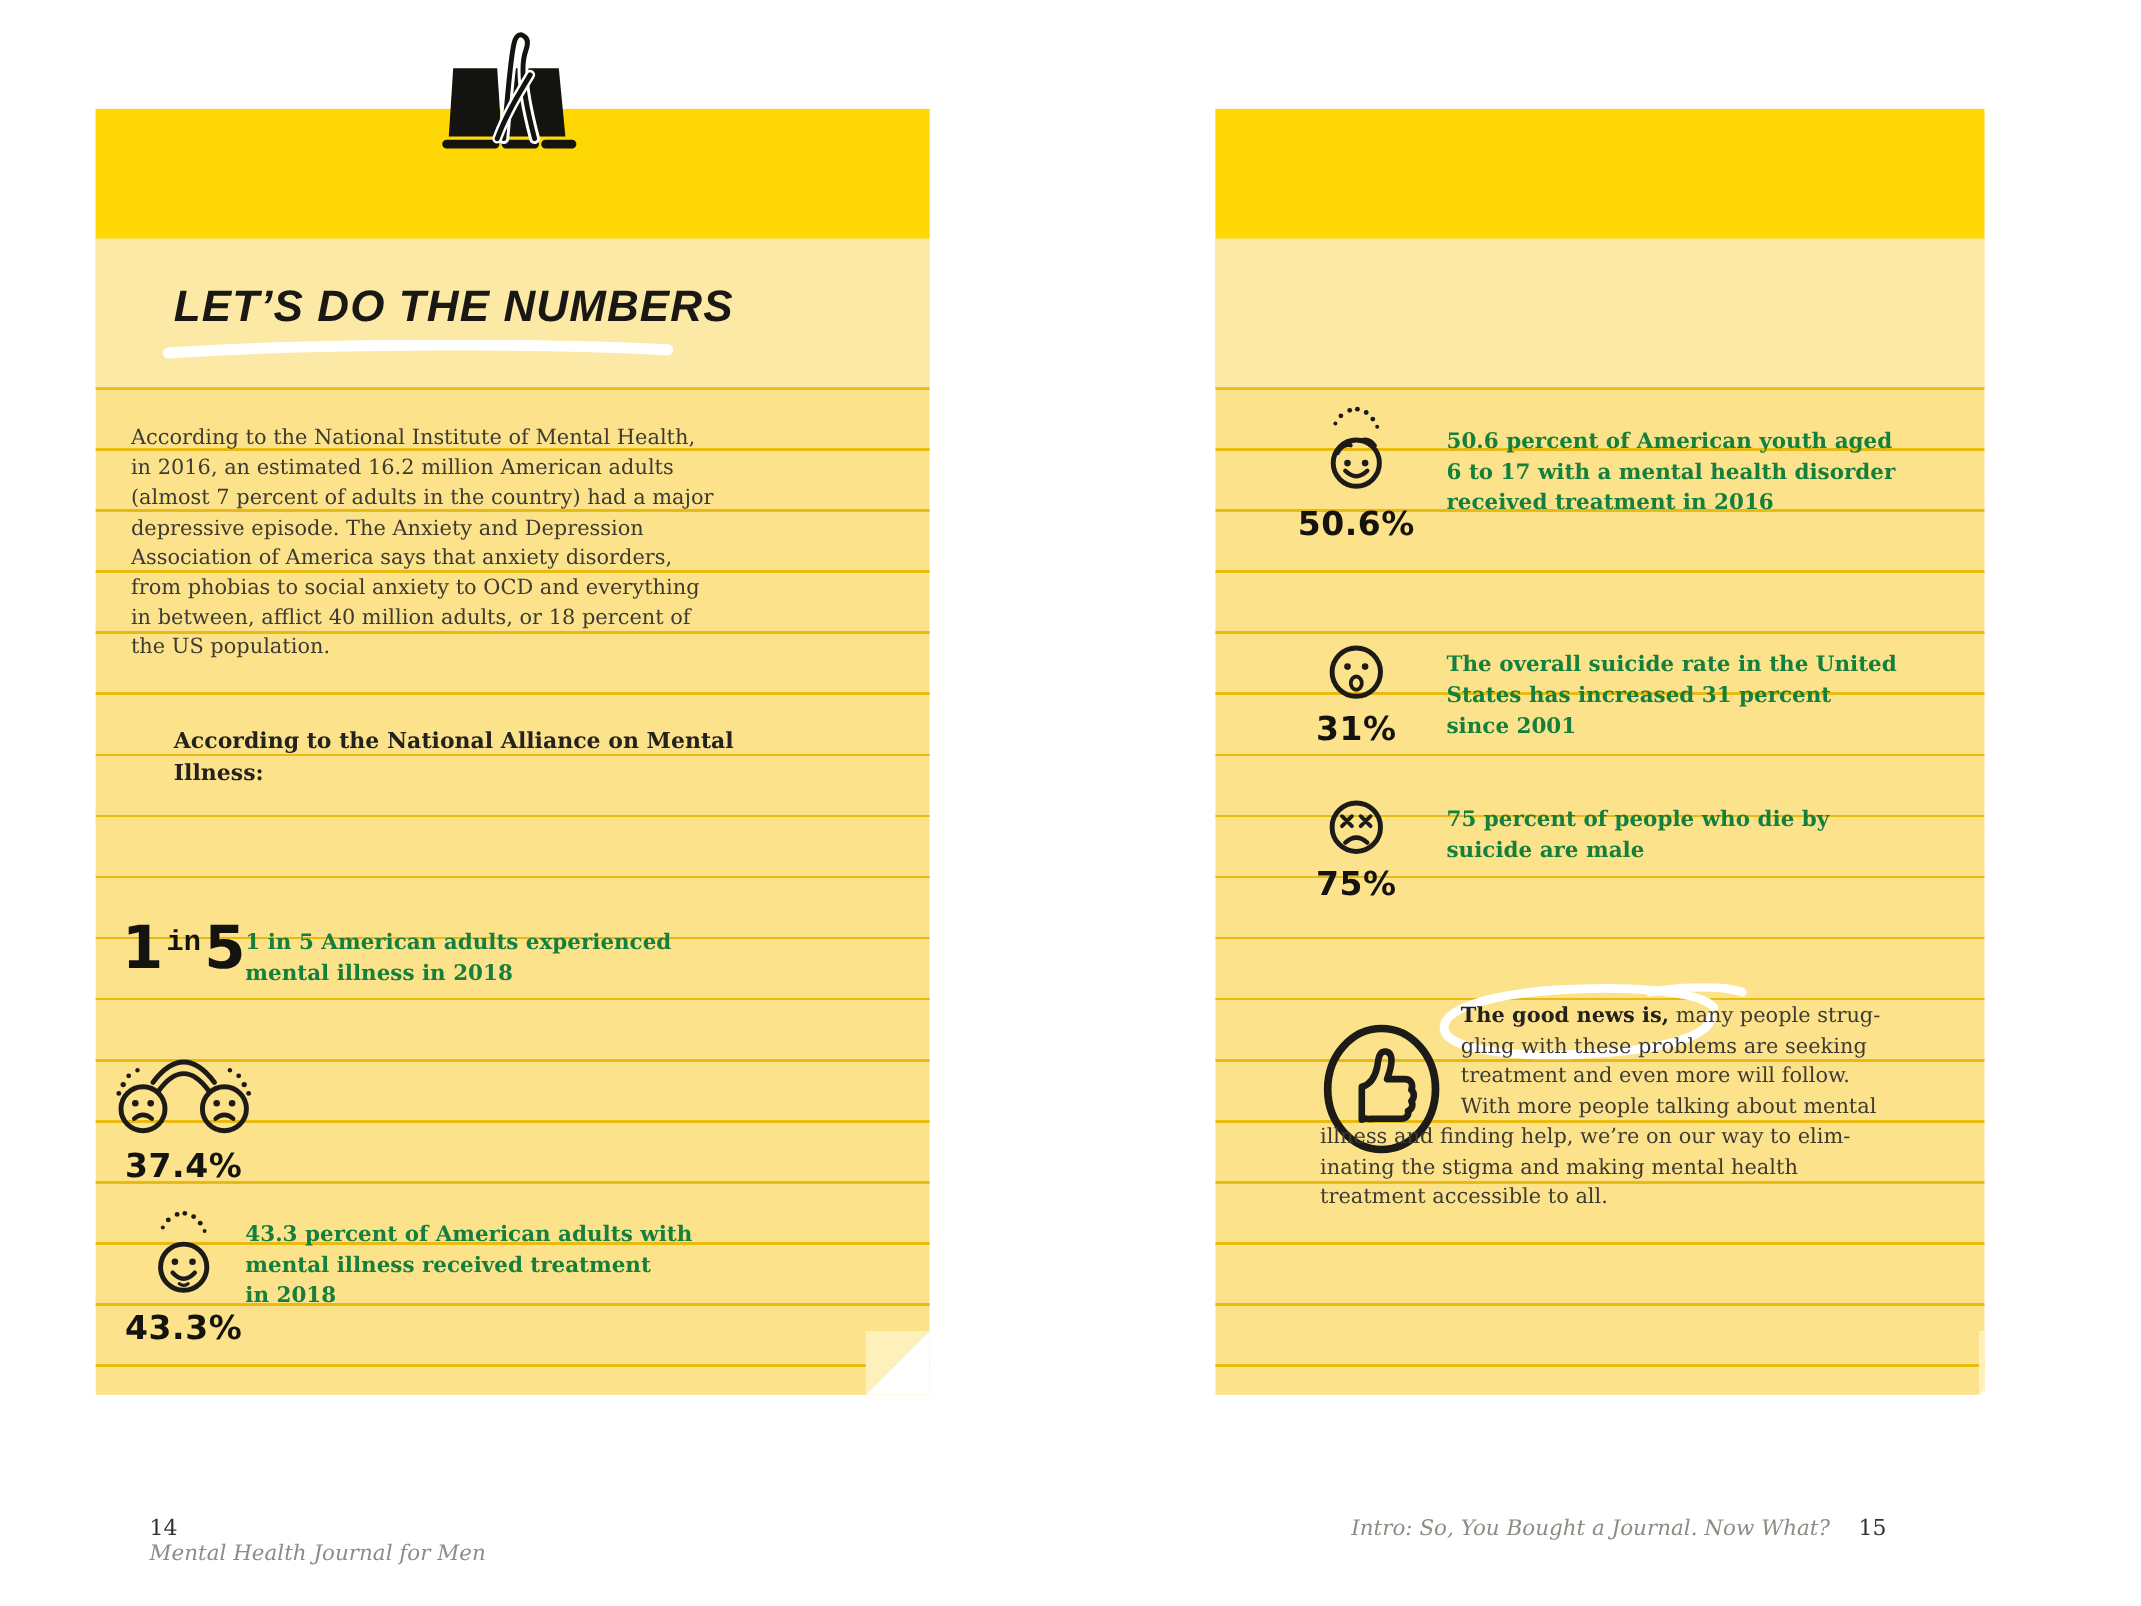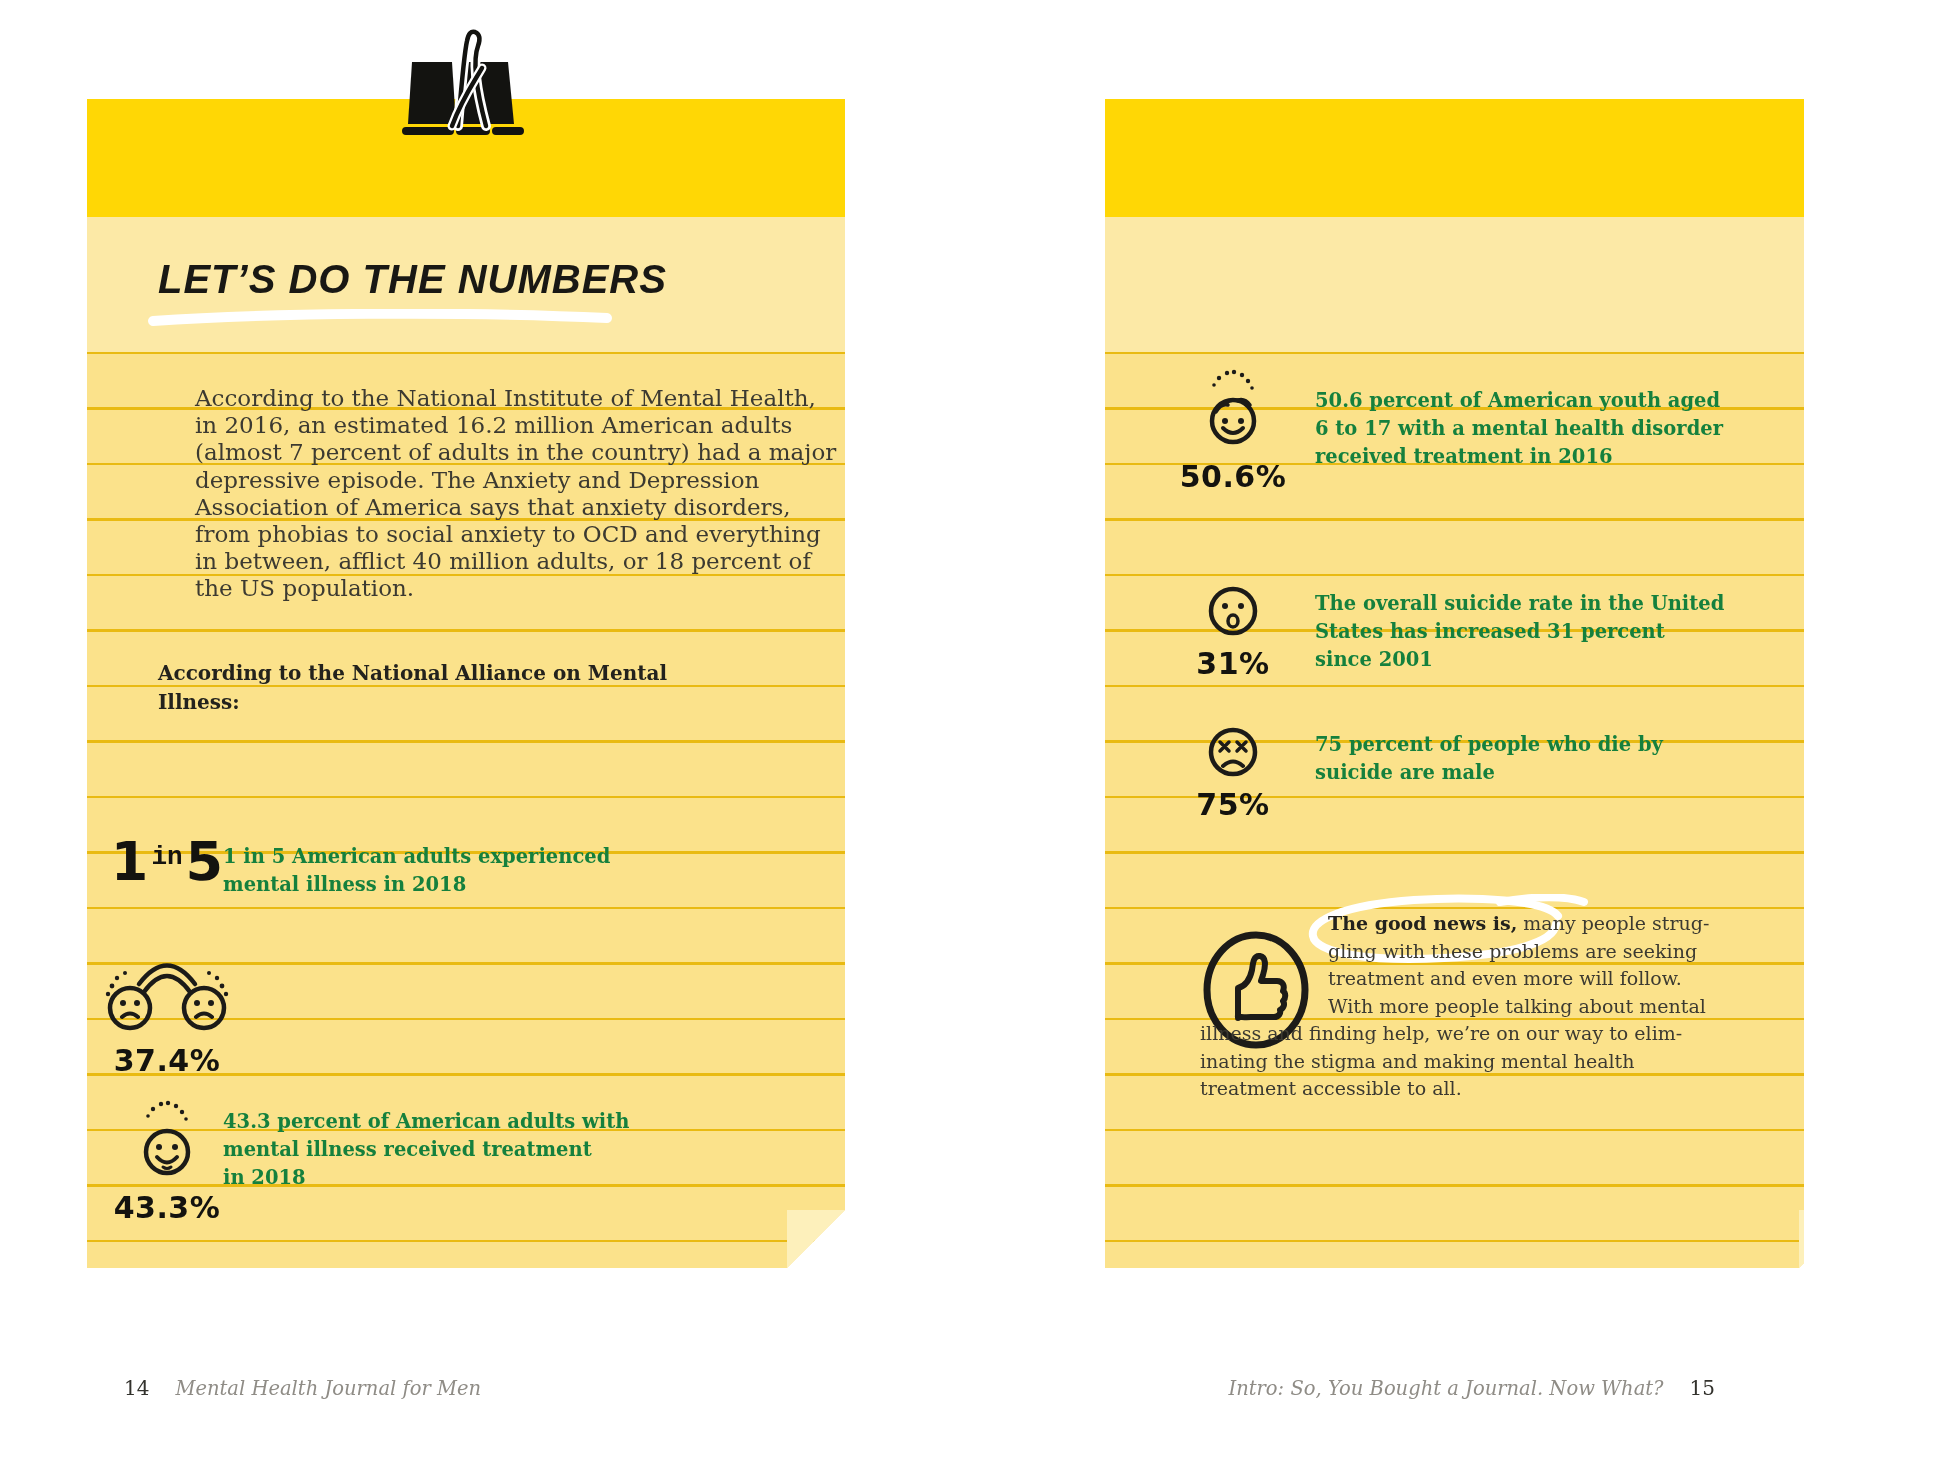--- a/index.html
+++ b/index.html
@@ -25,21 +25,21 @@
     border-style:solid;border-width:0 0 58px 58px;border-color:transparent transparent #ffffff transparent;}
   .fold .flap{position:absolute;right:0;bottom:0;width:0;height:0;
     border-style:solid;border-width:58px 58px 0 0;border-color:var(--fold) transparent transparent transparent;}
 
   .clip{position:absolute;left:400px;top:24px;z-index:4;}
 
   .page-title{margin:40px 0 0 71px;font-family:"Liberation Sans","DejaVu Sans",sans-serif;
     font-weight:bold;font-style:italic;font-size:40px;line-height:44px;letter-spacing:1px;color:#191814;}
   .title-underline{display:block;margin:8px 0 0 58px;}
 
-  .intro{margin:56px 0 0 108px;font-size:23px;line-height:27.2px;color:var(--text);white-space:pre-line;}
+  .intro{margin:56px 0 0 32px;font-size:19px;line-height:27.2px;color:var(--text);white-space:pre-line;}
   .subhead{margin:56px 0 0 71px;font-weight:bold;font-size:20px;line-height:29px;color:#23221d;white-space:pre-line;}
 
   .stat-row{display:flex;align-items:flex-start;}
   .icon-col{display:flex;flex-direction:column;align-items:center;flex-shrink:0;}
   .left .icon-col{width:100px;margin-left:30px;}
   .right .icon-col{width:96px;margin-left:80px;}
   .stat-value{font-family:"DejaVu Sans","Liberation Sans",sans-serif;font-weight:bold;
     font-size:30px;letter-spacing:.5px;color:#14130f;margin-top:4px;white-space:nowrap;}
   .stat-text{font-weight:bold;font-size:19.5px;line-height:28px;color:#15803d;white-space:pre-line;}
   .left .stat-text{margin-left:6px;}
@@ -52,21 +52,21 @@
   .good-news{position:relative;margin:88px 40px 0 95px;}
   .gn-icon{position:absolute;left:0;top:20px;}
   .gn-oval{position:absolute;left:100px;top:-16px;z-index:0;pointer-events:none;}
   .gn-text{position:relative;z-index:1;font-size:19px;line-height:27.5px;color:var(--text);}
   .gn-line1{margin-left:128px;}
   .gn-lead{font-weight:bold;color:#23221d;}
   .gn-indented{margin-left:128px;white-space:pre-line;}
   .gn-full{margin-left:0;white-space:pre-line;}
 
   .footer{position:absolute;top:1376px;font-size:20px;color:#33322d;display:flex;align-items:baseline;}
-  .footer-left{left:124px;}
+  .footer-left{left:110px;flex-direction:column;}
   .footer-right{right:89px;}
   .footer .ftitle{font-style:italic;font-size:19.5px;color:var(--footer-gray);}
   .footer-left .ftitle{margin-left:26px;}
   .footer-right .ftitle{margin-right:26px;}
 
   svg .stroke{fill:none;stroke:#1c1b18;stroke-linecap:round;stroke-linejoin:round;}
   svg .dot{fill:#1c1b18;stroke:none;}
 </style>
 </head>
 <body>

